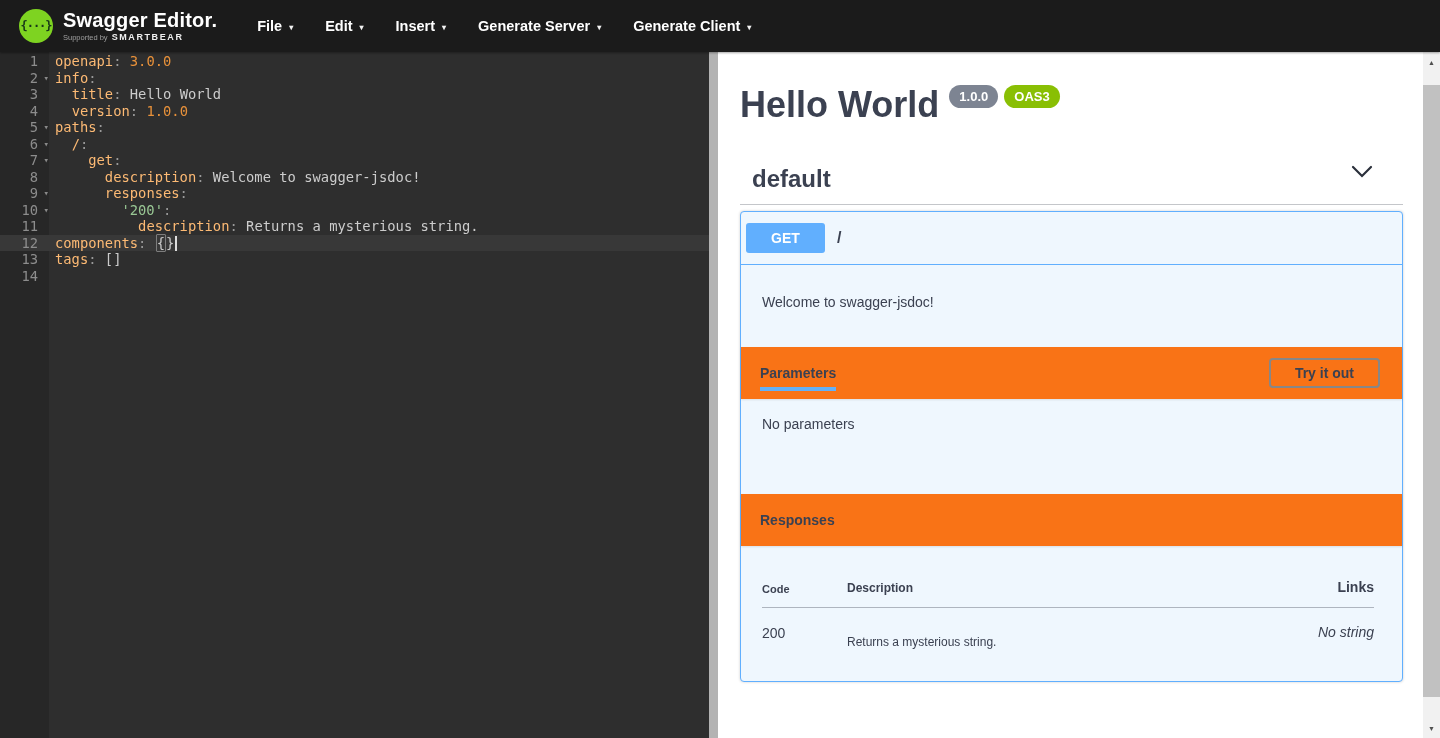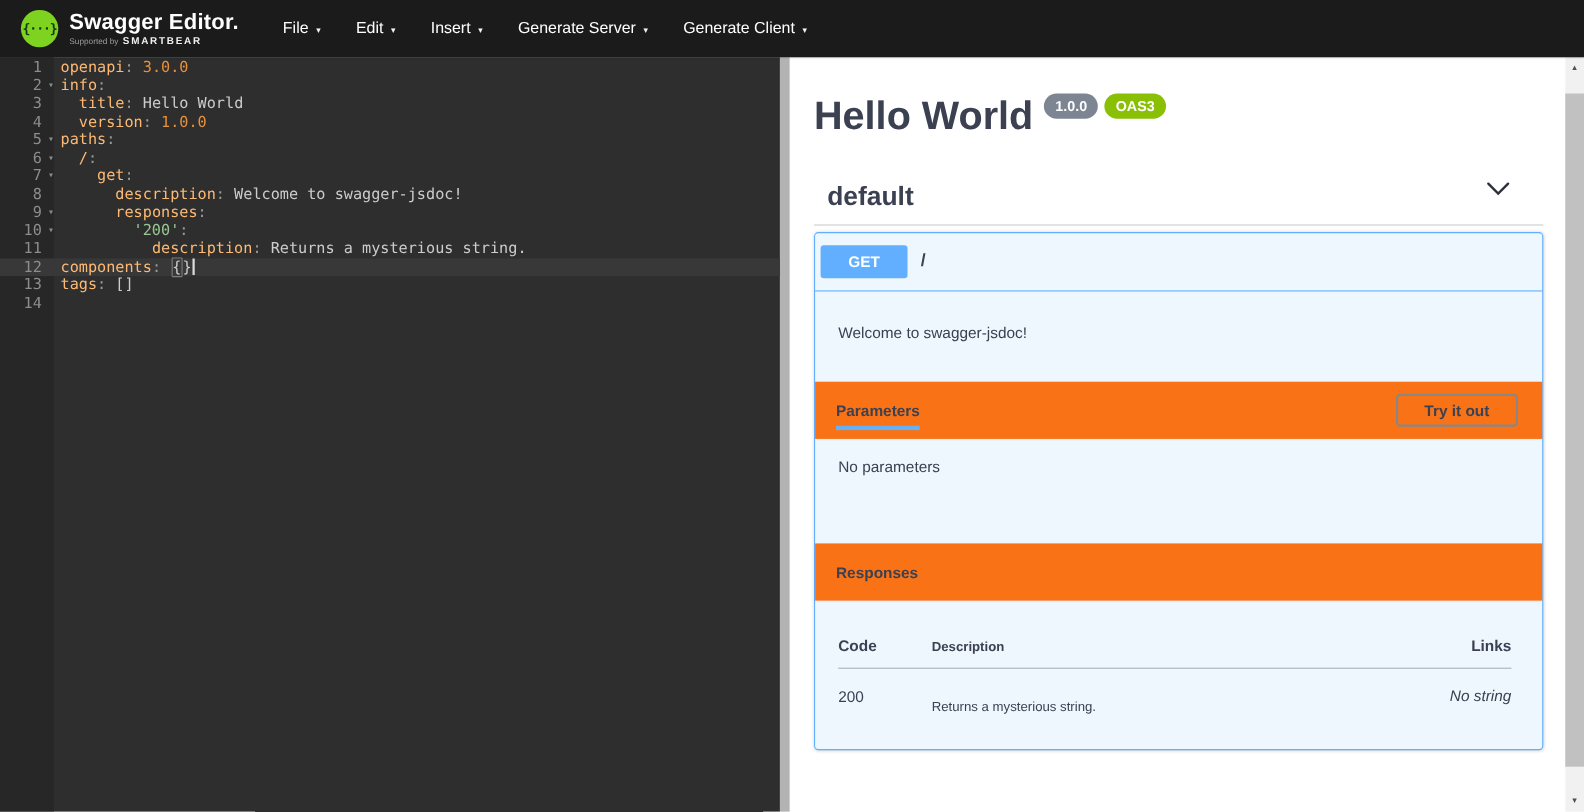--- a/index.html
+++ b/index.html
@@ -12,21 +12,21 @@
   .logo-wrap { display:flex; align-items:center; margin-left:19px; }
   .logo-circle { width:34px; height:34px; border-radius:50%; background:#7ed321;
                  display:flex; align-items:center; justify-content:center;
                  font-family:"DejaVu Sans Mono", monospace; font-weight:bold;
                  font-size:12px; color:#173619; letter-spacing:-1px; }
   .brand-block { margin-left:10px; display:flex; flex-direction:column; }
   .brand { color:#fff; font-size:20px; font-weight:600; letter-spacing:.2px; line-height:20px; }
   .tagline { margin-top:2px; display:flex; align-items:baseline; gap:4px; }
   .tagline-prefix { color:#9f9f9f; font-size:7.5px; }
   .tagline-brand { color:#efefef; font-size:9px; font-weight:bold; letter-spacing:1.6px; }
-  .menubar { display:flex; align-items:flex-start; margin-left:24px; }
+  .menubar { display:flex; align-items:flex-start; margin-left:24px;font-weight:bold; }
   .menu-item { color:#fff; font-size:14.5px; padding:8px 16px; cursor:pointer;
                display:flex; align-items:center; gap:7px; }
   .menu-caret { font-size:8px; color:#fff; opacity:.95; transform:translateY(1px); }
 
   
   .main { display:flex; height:686px; }
 
   
   .editor-pane { width:709px; background:#2e2e2e; position:relative; overflow:hidden;
                  font-family:"DejaVu Sans Mono", monospace; }
@@ -83,21 +83,21 @@
   .tab-underlined:after { content:""; position:absolute; left:0; right:0; bottom:-10px;
                           height:4px; background:#65b1f7; }
   .tryout-btn { background:transparent; border:2px solid #878787; border-radius:4px;
                 color:#3b4151; font-family:"Liberation Sans",sans-serif;
                 font-size:14px; font-weight:bold; padding:5px 24px; cursor:pointer; }
   .params-body { padding:17px 21px 62px; font-size:14px; color:#3b4151; }
   .responses-body { padding:33px 28px 32px 21px; }
   .resp-table { width:100%; border-collapse:collapse; }
   .resp-table th { text-align:left; color:#3b4151; padding:0 0 12px;
                    border-bottom:1px solid rgba(59,65,81,.2); vertical-align:bottom; }
-  .th-code  { font-size:14px; width:85px; }
+  .th-code  { font-size:11px; width:85px; }
   .th-desc  { font-size:12px; }
   .th-links { font-size:14px; text-align:right !important; width:120px; }
   .resp-table td { vertical-align:top; color:#3b4151; }
   .td-code  { font-size:14px; padding-top:17px; }
   .td-desc  { font-size:12px; padding-top:27px; }
   .td-links { font-size:14px; font-style:italic; text-align:right; padding-top:16px; }
 
   
   .scrollbar { width:17px; background:#f1f1f1; position:relative; flex:0 0 17px; }
   .sb-arrow { position:absolute; left:0; width:17px; height:16px; display:flex;

